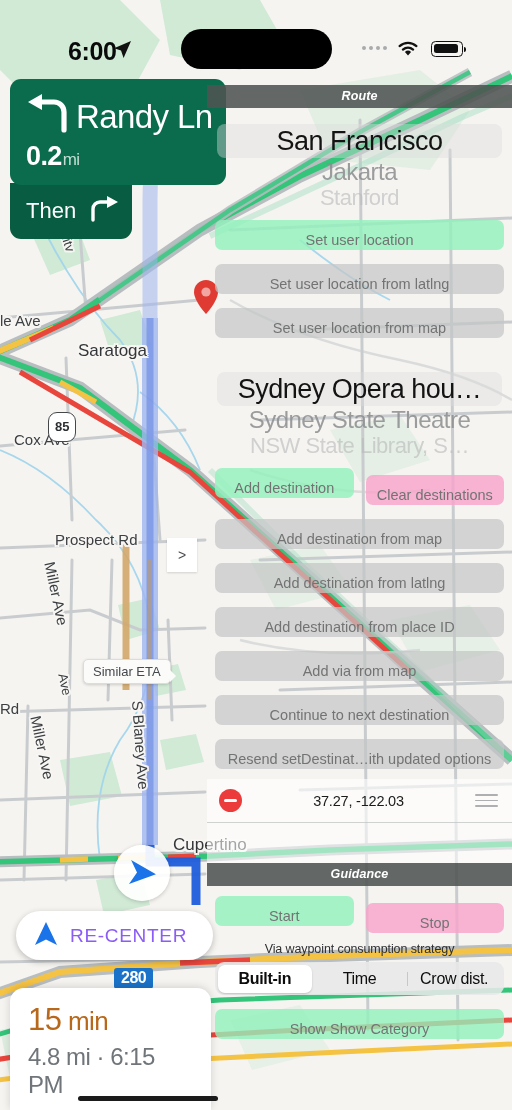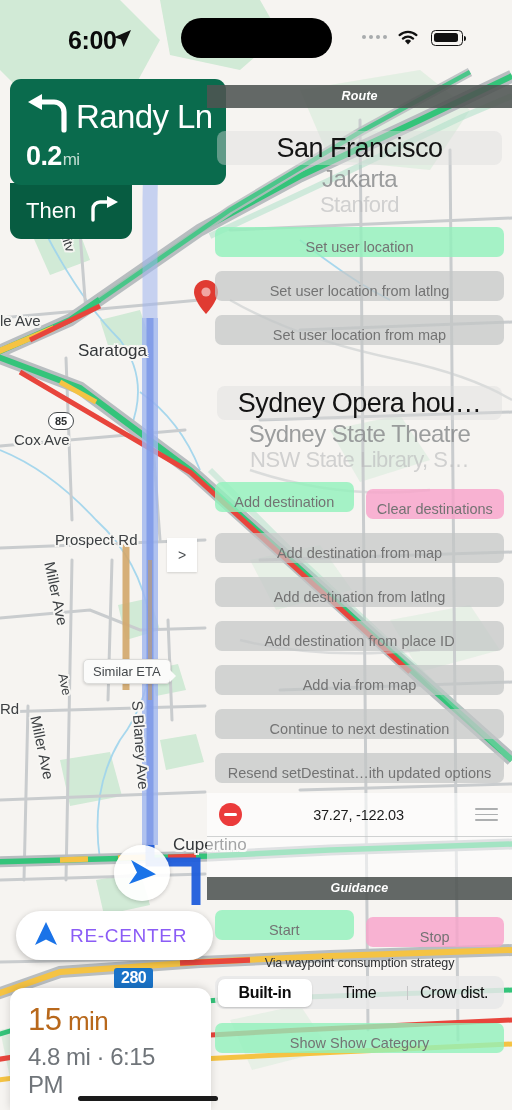--- a/index.html
+++ b/index.html
@@ -25,22 +25,22 @@
        0 -1.8px 0 #f7f6f3, 0 1.8px 0 #f7f6f3,
       -1.8px 0 0 #f7f6f3, 1.8px 0 0 #f7f6f3;
     pointer-events:none;
   }
   .map-label.city { font-size:17px; color:#333639; }
   .map-label.small { font-size:13px; }
 
   
   .shield {
     position:absolute; background:#ffffff; border:1.6px solid #44484b;
-    border-radius:9px; color:#2c2f31; font-size:11px; font-weight:700;
-    padding:1px 6px; line-height:14px;
+    border-radius:9px; color:#2c2f31; font-size:13px; font-weight:700;
+    padding:7px 6px; line-height:14px;
   }
   .shield-i {
     position:absolute; background:#1a73c8; border-radius:3px;
     color:#fff; font-size:16px; font-weight:700; padding:1px 7px 2px;
     line-height:18px; letter-spacing:-0.5px;
   }
 
   
   #similar-eta {
     position:absolute; left:58px; top:659px;
@@ -67,21 +67,21 @@
     position:absolute; inset:0; border-radius:50%;
     background:rgba(255,255,255,.92); box-shadow:0 1px 4px rgba(0,0,0,.2);
   }
   #nav-puck svg { position:absolute; left:10px; top:10px; }
 
   
   #dest-pin { position:absolute; left:194px; top:280px; width:24px; height:34px; }
 
   
   #status-bar {
-    position:absolute; left:0; top:5px; width:498px; height:66px;
+    position:absolute; left:0; top:16px; width:498px; height:66px;
     z-index:60; pointer-events:none;
   }
   #status-time {
     position:absolute; left:68px; top:21px;
     font-size:25px; font-weight:600; color:#0a0a0a; letter-spacing:-0.4px;
   }
   #status-loc-arrow { position:absolute; left:113px; top:24px; }
   #dynamic-island {
     position:absolute; left:181px; top:13px; width:151px; height:40px;
     background:#000; border-radius:20px;
@@ -159,21 +159,21 @@
   }
   .sec-header {
     background:rgba(78,84,82,.88); color:#fff;
     font-size:12.5px; font-weight:700; text-align:center;
     padding:4px 0 5px; letter-spacing:0.1px;font-style:italic;
   }
   .panel-body { position:relative; }
   .pad { padding:0 8px; }
 
   
-  .picker { position:relative; height:78px; margin-top:23px; }
+  .picker { position:relative; height:78px; margin-top:16px; }
   .picker .row {
     text-align:center; white-space:nowrap; overflow:hidden;
     text-overflow:ellipsis; letter-spacing:-0.5px;
   }
   .picker .row.sel {
     font-size:27px; color:#131313; background:rgba(220,220,220,.42);
     border-radius:8px; line-height:34px; height:34px; margin:0 10px;
   }
   .picker .row.dim1 { font-size:24px; color:#8b8d8f; line-height:28px; opacity:.85; }
   .picker .row.dim2 { font-size:22px; color:#b9babb; line-height:24px; opacity:.62; }

